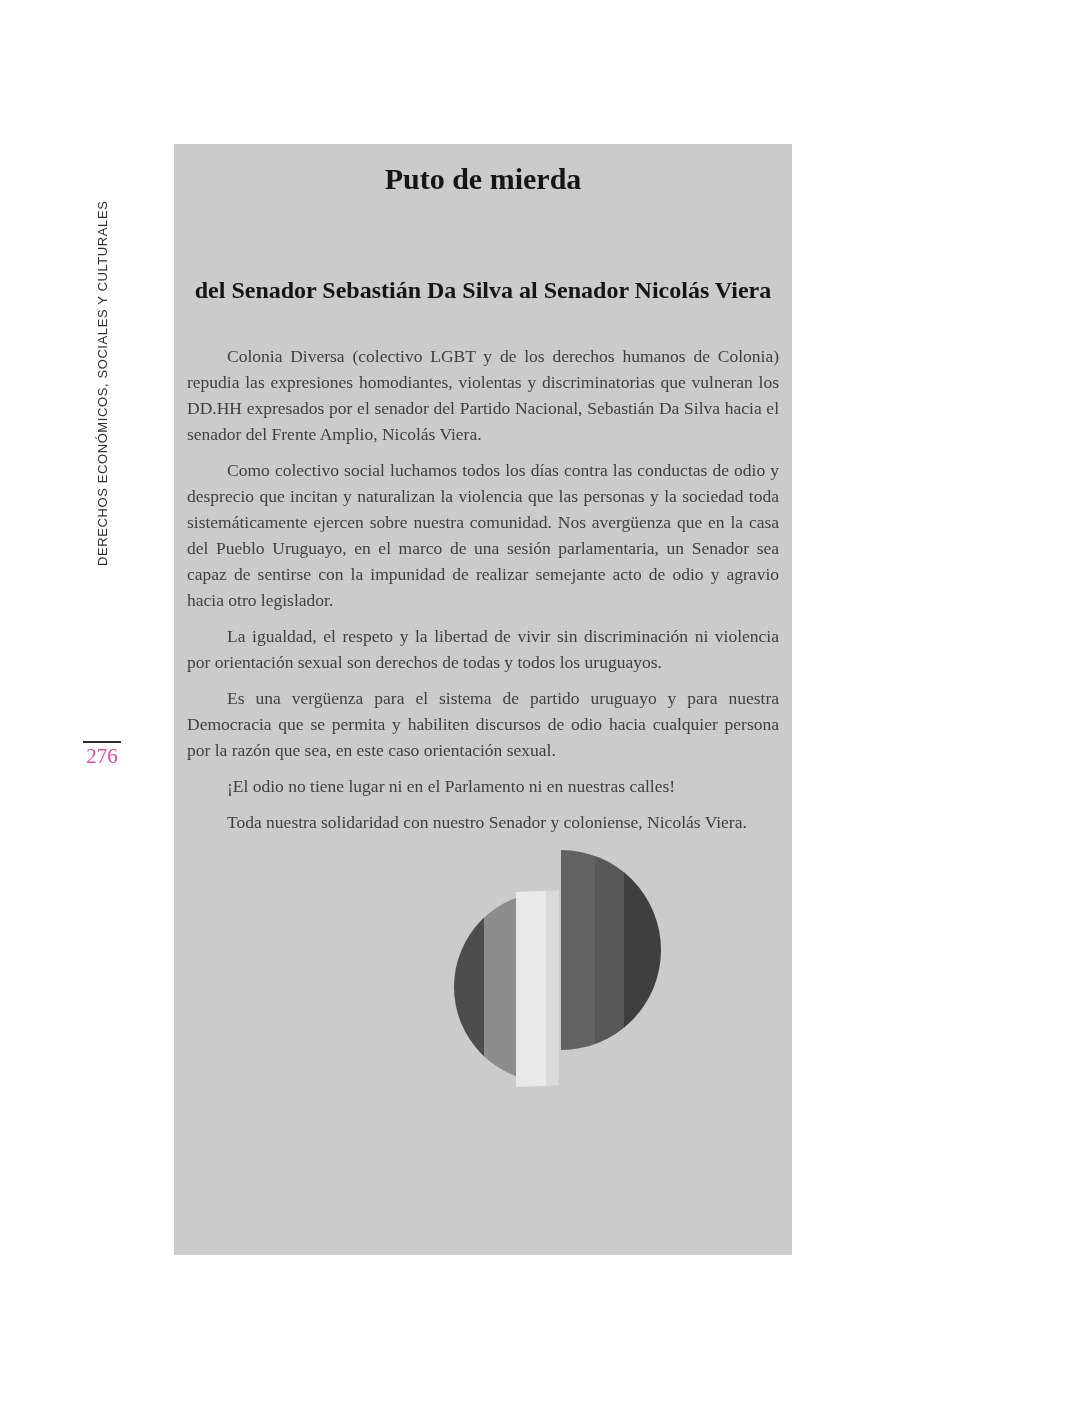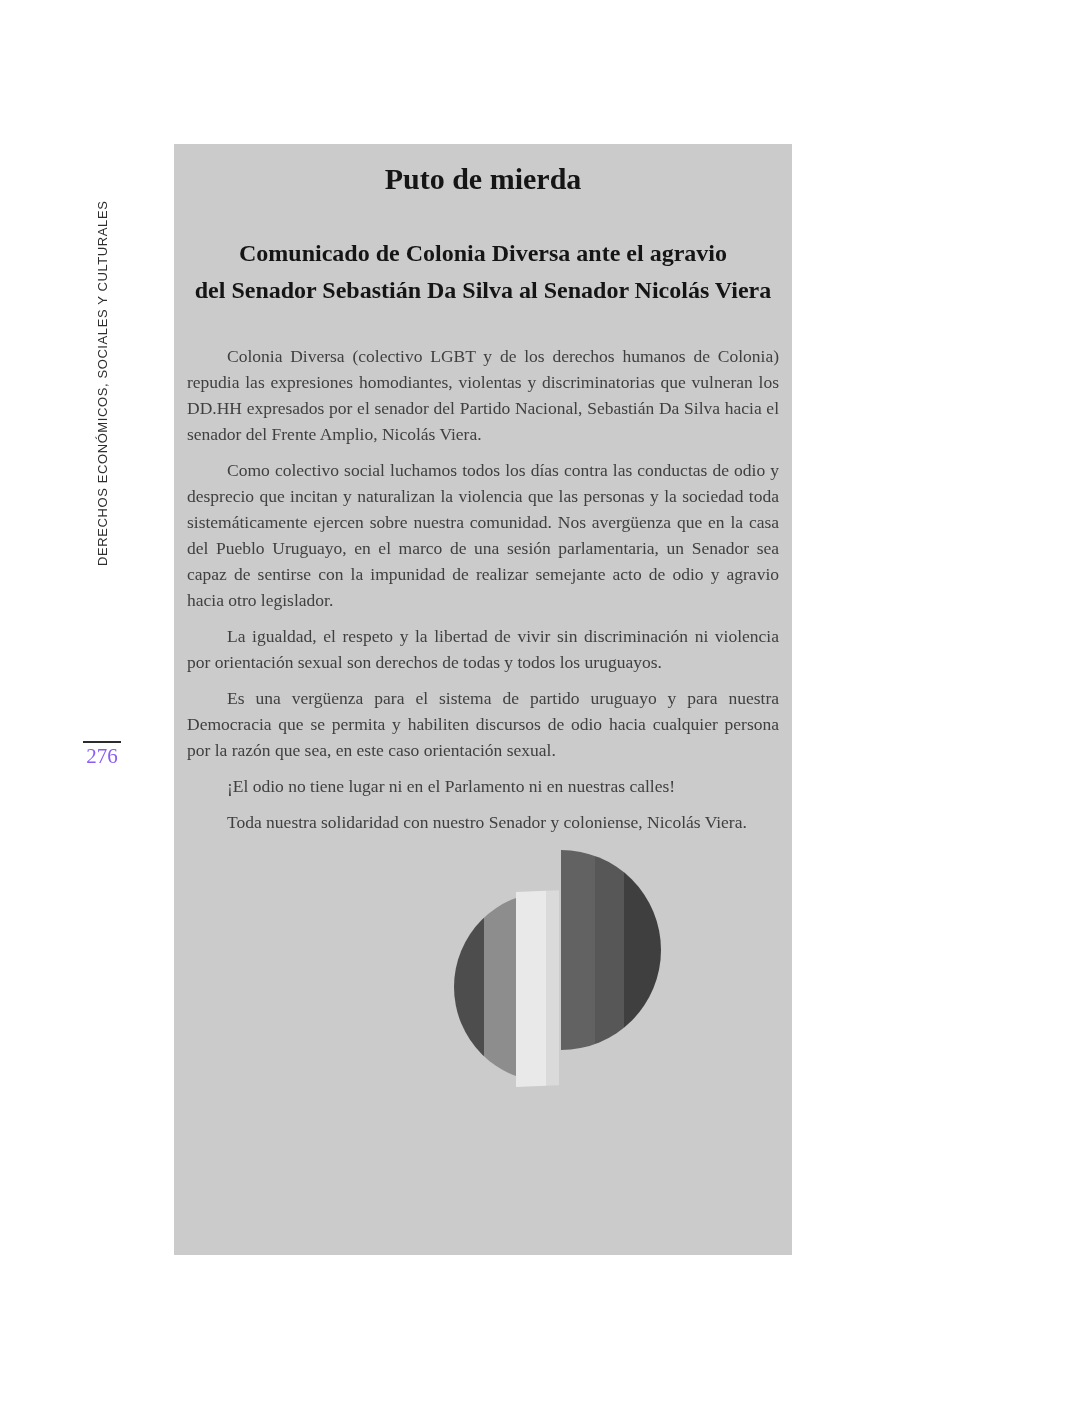--- a/index.html
+++ b/index.html
@@ -36,21 +36,21 @@
   }
   .page-number-rule {
     border-top: 2px solid #2b2b2b;
     width: 38px;
     height: 0;
     margin-bottom: 1px;
   }
   .page-number {
     font-family: "Liberation Serif", serif;
     font-size: 21px;
-    color: #8b5cf6;
+    color: #ec4899;
     line-height: 24px;
   }
   .card {
     position: absolute;
     left: 150px;
     top: 144px;
     width: 618px;
     height: 1111px;
     background: #cbcbcb;
     box-sizing: border-box;
@@ -102,21 +102,21 @@
   <div class="page-number-block">
     <div class="page-number-rule"></div>
     <div class="page-number">276</div>
   </div>
 
   <div class="card">
 
     <h1 class="title">Puto de mierda</h1>
 
     <h2 class="subtitle">
-      <span>Comunicado de Colonia Diversa ante el agravio</span><br>
+      <br>
       <span>del Senador Sebastián Da Silva al Senador Nicolás Viera</span>
     </h2>
 
     <div class="body-text">
       <p>Colonia Diversa (colectivo LGBT y de los derechos humanos de Colonia) repudia las expresiones homodiantes, violentas y discriminatorias que vulneran los DD.HH expresados por el senador del Partido Nacional, Sebastián Da Silva hacia el senador del Frente Amplio, Nicolás Viera.</p>
       <p>Como colectivo social luchamos todos los días contra las conductas de odio y desprecio que incitan y naturalizan la violencia que las personas y la sociedad toda sistemáticamente ejercen sobre nuestra comunidad. Nos avergüenza que en la casa del Pueblo Uruguayo, en el marco de una sesión parlamentaria, un Senador sea capaz de sentirse con la impunidad de realizar semejante acto de odio y agravio hacia otro legislador.</p>
       <p>La igualdad, el respeto y la libertad de vivir sin discriminación ni violencia por orientación sexual son derechos de todas y todos los uruguayos.</p>
       <p>Es una vergüenza para el sistema de partido uruguayo y para nuestra Democracia que se permita y habiliten discursos de odio hacia cualquier persona por la razón que sea, en este caso orientación sexual.</p>
       <p>¡El odio no tiene lugar ni en el Parlamento ni en nuestras calles!</p>
       <p>Toda nuestra solidaridad con nuestro Senador y coloniense, Nicolás Viera.</p>

